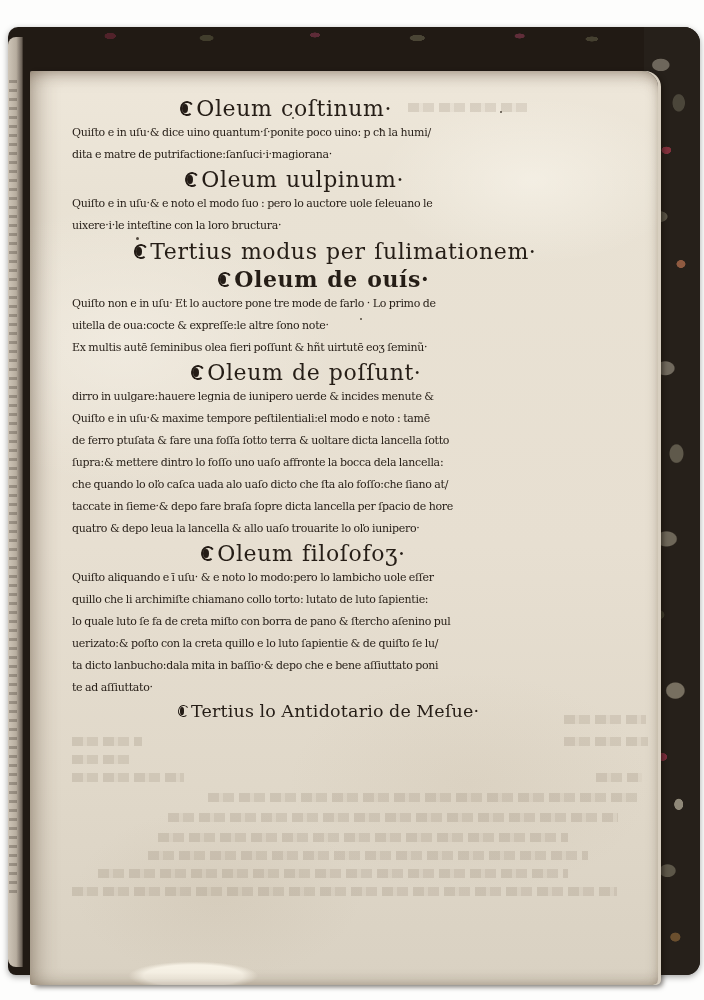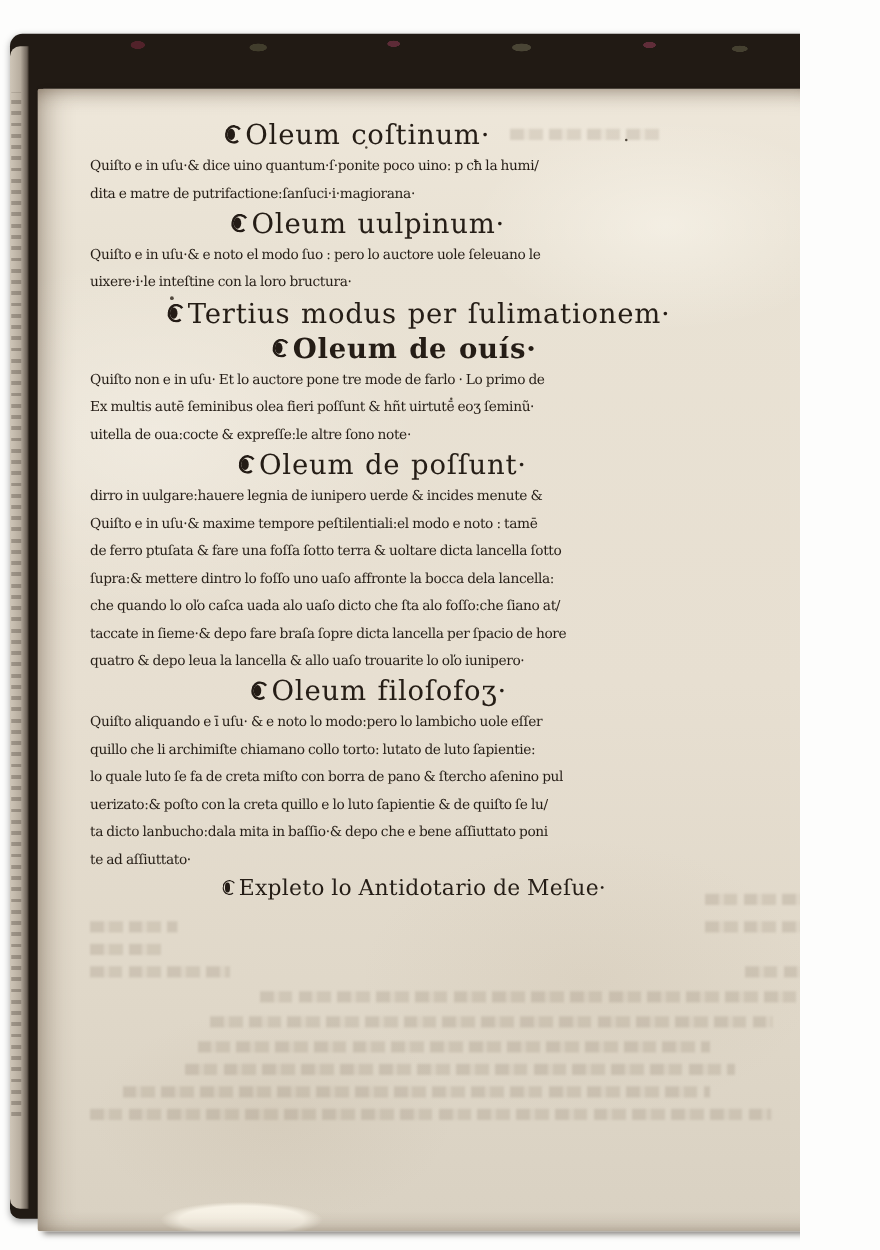--- a/index.html
+++ b/index.html
@@ -1,17 +1,17 @@
 <!DOCTYPE html>
 <html><head>
 <meta charset="utf-8">
 <style>
   html,body{margin:0;padding:0;}
   body{width:704px;height:1000px;background:#fdfdfc;font-family:"DejaVu Serif", serif;overflow:hidden;}
-  .photo{position:relative;width:640px;height:1000px;background:#fdfdfc;overflow:hidden;}
+  .photo{position:relative;width:704px;height:1000px;background:#fdfdfc;overflow:hidden;}
 
   
   .cover{position:absolute;left:8px;top:27px;width:692px;height:948px;
     background:#211a14;border-radius:10px 16px 14px 8px;
     box-shadow:0 2px 6px rgba(0,0,0,.35);}
   .cover-top-accents{position:absolute;left:30px;top:0;right:60px;height:20px;opacity:.8;
     background:
       radial-gradient(9px 5px at 12% 45%, #5d2530 0 60%, transparent 66%),
       radial-gradient(11px 5px at 28% 55%, #4a4632 0 60%, transparent 66%),
       radial-gradient(8px 4px at 46% 40%, #6d3040 0 60%, transparent 66%),
@@ -125,38 +125,38 @@
         <div class="ln"><span>Quiſto e in uſu·&amp; dice uino quantum·ſ·ponite poco uino: p cħ la humi/</span></div>
         <div class="ln"><span>dita e matre de putrifactione:ſanſuci·i·magiorana·</span></div>
 
         <div class="ln h" style="text-indent:113px;"><span class="cap"></span><span>Oleum uulpinum·</span></div>
         <div class="ln"><span>Quiſto e in uſu·&amp; e noto el modo ſuo : pero lo auctore uole ſeleuano le</span></div>
         <div class="ln"><span>uixere·i·le inteſtine con la loro bructura·</span></div>
 
         <div class="ln h h3" style="text-indent:62px;"><span class="cap"></span><span>Tertius modus per ſulimationem·</span></div>
         <div class="ln h" style="text-indent:146px;font-weight:bold;"><span class="cap"></span><span>Oleum de ouís·</span></div>
         <div class="ln"><span>Quiſto non e in uſu· Et lo auctore pone tre mode de farlo · Lo primo de</span></div>
+        <div class="ln"><span>uitella de oua:cocte &amp; expreſſe:le altre ſono note·</span></div>
         <div class="ln"><span>Ex multis autē ſeminibus olea fieri poſſunt &amp; hñt uirtutē eoʒ ſeminũ·</span></div>
-        <div class="ln"><span>uitella de oua:cocte &amp; expreſſe:le altre ſono note·</span></div>
 
         <div class="ln h" style="text-indent:119px;"><span class="cap"></span><span>Oleum de poſſunt·</span></div>
         <div class="ln"><span>dirro in uulgare:hauere legnia de iunipero uerde &amp; incides menute &amp;</span></div>
         <div class="ln"><span>Quiſto e in uſu·&amp; maxime tempore peſtilentiali:el modo e noto : tamē</span></div>
         <div class="ln"><span>de ferro ptuſata &amp; fare una foſſa ſotto terra &amp; uoltare dicta lancella ſotto</span></div>
         <div class="ln"><span>ſupra:&amp; mettere dintro lo foſſo uno uaſo affronte la bocca dela lancella:</span></div>
         <div class="ln"><span>che quando lo oľo caſca uada alo uaſo dicto che ſta alo foſſo:che ſiano at/</span></div>
         <div class="ln"><span>taccate in ſieme·&amp; depo fare braſa ſopre dicta lancella per ſpacio de hore</span></div>
         <div class="ln"><span>quatro &amp; depo leua la lancella &amp; allo uaſo trouarite lo oľo iunipero·</span></div>
 
         <div class="ln h" style="text-indent:129px;"><span class="cap"></span><span>Oleum filoſofoʒ·</span></div>
         <div class="ln"><span>Quiſto aliquando e ī uſu· &amp; e noto lo modo:pero lo lambicho uole eſſer</span></div>
         <div class="ln"><span>quillo che li archimiſte chiamano collo torto: lutato de luto ſapientie:</span></div>
         <div class="ln"><span>lo quale luto ſe fa de creta miſto con borra de pano &amp; ſtercho aſenino pul</span></div>
         <div class="ln"><span>uerizato:&amp; poſto con la creta quillo e lo luto ſapientie &amp; de quiſto ſe lu/</span></div>
         <div class="ln"><span>ta dicto lanbucho:dala mita in baſſio·&amp; depo che e bene aſſiuttato poni</span></div>
         <div class="ln"><span>te ad aſſiuttato·</span></div>
 
-        <div class="ln colo" style="text-indent:106px;"><span class="cap"></span><span>Expleto lo Antidotario de Meſue·</span></div>
+        <div class="ln colo" style="text-indent:106px;"><span class="cap"></span><span>Tertius lo Antidotario de Meſue·</span></div>
 
       </div>
     </div>
   </div>
 </div>
 
 </body></html>

